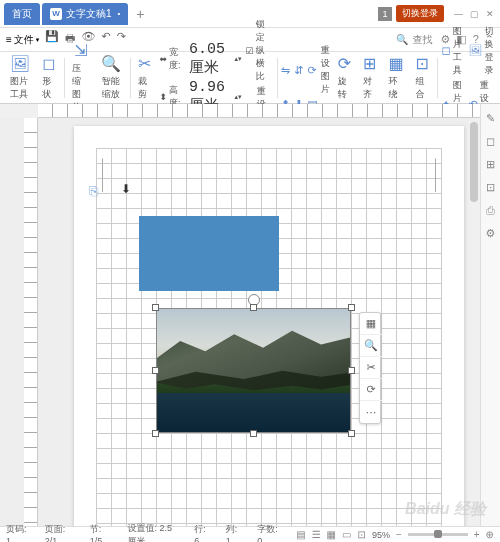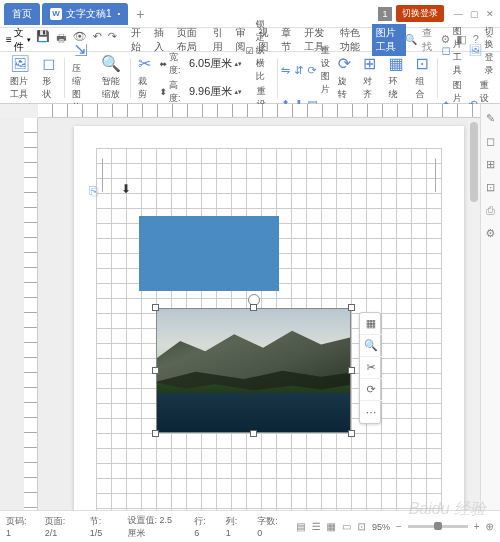--- a/index.html
+++ b/index.html
@@ -28,21 +28,21 @@
 .menubar-end { display: flex; gap: 6px; margin-left: 8px; color: #888; }
 
 .ribbon { height: 52px; background: #fff; display: flex; align-items: center; padding: 2px 6px; border-bottom: 1px solid #d0d0d0; font-size: 9px; color: #555; gap: 4px; }
 .rgroup { display: flex; flex-direction: column; align-items: center; gap: 2px; padding: 2px 4px; }
 .rgroup.vert { justify-content: center; }
 .rgroup-icon { font-size: 16px; color: #5b8bd4; }
 .rgroup-label { font-size: 9px; }
 .rsep { width: 1px; height: 40px; background: #e0e0e0; }
 .dim-block { display: flex; flex-direction: column; gap: 2px; font-size: 9px; }
 .dim-row { display: flex; align-items: center; gap: 2px; }
-.dim-val { width: 50px; font-size: 11px; color: #333; }
+.dim-val { width: 50px; font-size: 15px; color: #333; font-family: Liberation Mono, monospace; }
 .small-icons { display: flex; flex-direction: column; gap: 2px; }
 .srow { display: flex; gap: 4px; align-items: center; }
 .sico { font-size: 11px; color: #5b8bd4; cursor: pointer; }
 .srow-label { display: flex; gap: 2px; align-items: center; font-size: 9px; }
 
 .ruler-h { height: 14px; background: #fff; border-bottom: 1px solid #ccc; position: relative; font-size: 7px; color: #888; overflow: hidden; margin-left: 38px; margin-right: 20px; }
 .ruler-h::before { content: ""; position: absolute; inset: 0; background: repeating-linear-gradient(to right, transparent 0, transparent 14px, #aaa 14px, #aaa 15px); }
 
 .workspace { position: absolute; top: 118px; left: 0; right: 0; bottom: 16px; display: flex; background: #eee; }
 .ruler-v { width: 14px; background: #fff; border-right: 1px solid #ccc; position: relative; margin-left: 24px; }
@@ -77,27 +77,27 @@
 .float-tb { position: absolute; left: 285px; top: 186px; width: 22px; background: #fff; border: 1px solid #ccc; border-radius: 3px; box-shadow: 0 1px 3px rgba(0,0,0,0.15); display: flex; flex-direction: column; }
 .ft-btn { width: 22px; height: 22px; display: flex; align-items: center; justify-content: center; font-size: 11px; color: #666; border-bottom: 1px solid #eee; cursor: pointer; }
 .ft-btn:last-child { border-bottom: none; }
 
 .right-sidebar { position: absolute; right: 0; top: 104px; bottom: 16px; width: 20px; background: #f8f8f8; border-left: 1px solid #ddd; display: flex; flex-direction: column; align-items: center; padding-top: 8px; gap: 10px; }
 .rsb-ico { font-size: 11px; color: #888; cursor: pointer; }
 
 .scrollbar-v { position: absolute; right: 20px; top: 118px; bottom: 16px; width: 12px; background: #f0f0f0; }
 .scrollbar-v .thumb { position: absolute; left: 2px; right: 2px; top: 4px; height: 80px; background: #c8c8c8; border-radius: 4px; }
 
-.statusbar { position: absolute; bottom: 0; left: 0; right: 0; height: 32px; background: #fff; border-top: 1px solid #ddd; display: flex; align-items: center; padding: 0 6px; font-size: 9px; color: #666; gap: 16px; }
+.statusbar { position: absolute; bottom: 0; left: 0; right: 0; height: 16px; background: #fff; border-top: 1px solid #ddd; display: flex; align-items: center; padding: 0 6px; font-size: 9px; color: #666; gap: 16px; }
 .statusbar .sb-right { margin-left: auto; display: flex; align-items: center; gap: 6px; }
 .zoom-slider { width: 60px; height: 3px; background: #ccc; position: relative; }
 .zoom-slider::before { content: ""; position: absolute; left: 50%; top: -3px; width: 8px; height: 8px; background: #888; border-radius: 2px; margin-left: -4px; }
 .sb-ico { font-size: 10px; color: #888; cursor: pointer; }
 
-.watermark { position: absolute; right: 14px; bottom: 22px; font-size: 16px; color: rgba(200,200,200,0.6); font-weight: normal; font-style: italic; pointer-events: none; }
+.watermark { position: absolute; right: 14px; bottom: 22px; font-size: 16px; color: rgba(200,200,200,0.6); font-weight: bold; font-style: italic; pointer-events: none; }
 </style>
 </head>
 <body>
 
 <div class="titlebar">
   <div class="tab home">首页</div>
   <div class="tab doc">
     <span class="doc-icon">W</span>
     <span>文字文稿1</span>
     <span style="margin-left:6px;font-size:8px;">•</span>
@@ -119,32 +119,20 @@
     <span>≡</span>
       <span>文件</span>
       <span style="font-size:7px;">▾</span>
   </div>
   <div class="menu-icons">
     <span class="menu-ico">💾</span>
     <span class="menu-ico">🖶</span>
     <span class="menu-ico">👁</span>
     <span class="menu-ico">↶</span>
     <span class="menu-ico">↷</span>
-  </div>
-  <div class="ribbon-tabs">
-    <span class="rtab">开始</span>
-    <span class="rtab">插入</span>
-    <span class="rtab">页面布局</span>
-    <span class="rtab">引用</span>
-    <span class="rtab">审阅</span>
-    <span class="rtab">视图</span>
-    <span class="rtab">章节</span>
-    <span class="rtab">开发工具</span>
-    <span class="rtab">特色功能</span>
-    <span class="rtab active">图片工具</span>
   </div>
   <div class="search-area">
     <span>🔍</span>
     <span>查找</span>
   </div>
   <div class="menubar-end">
     <span class="menu-ico">⚙</span>
     <span class="menu-ico">◧</span>
     <span class="menu-ico">?</span>
     <span class="menu-ico">⌃</span>

